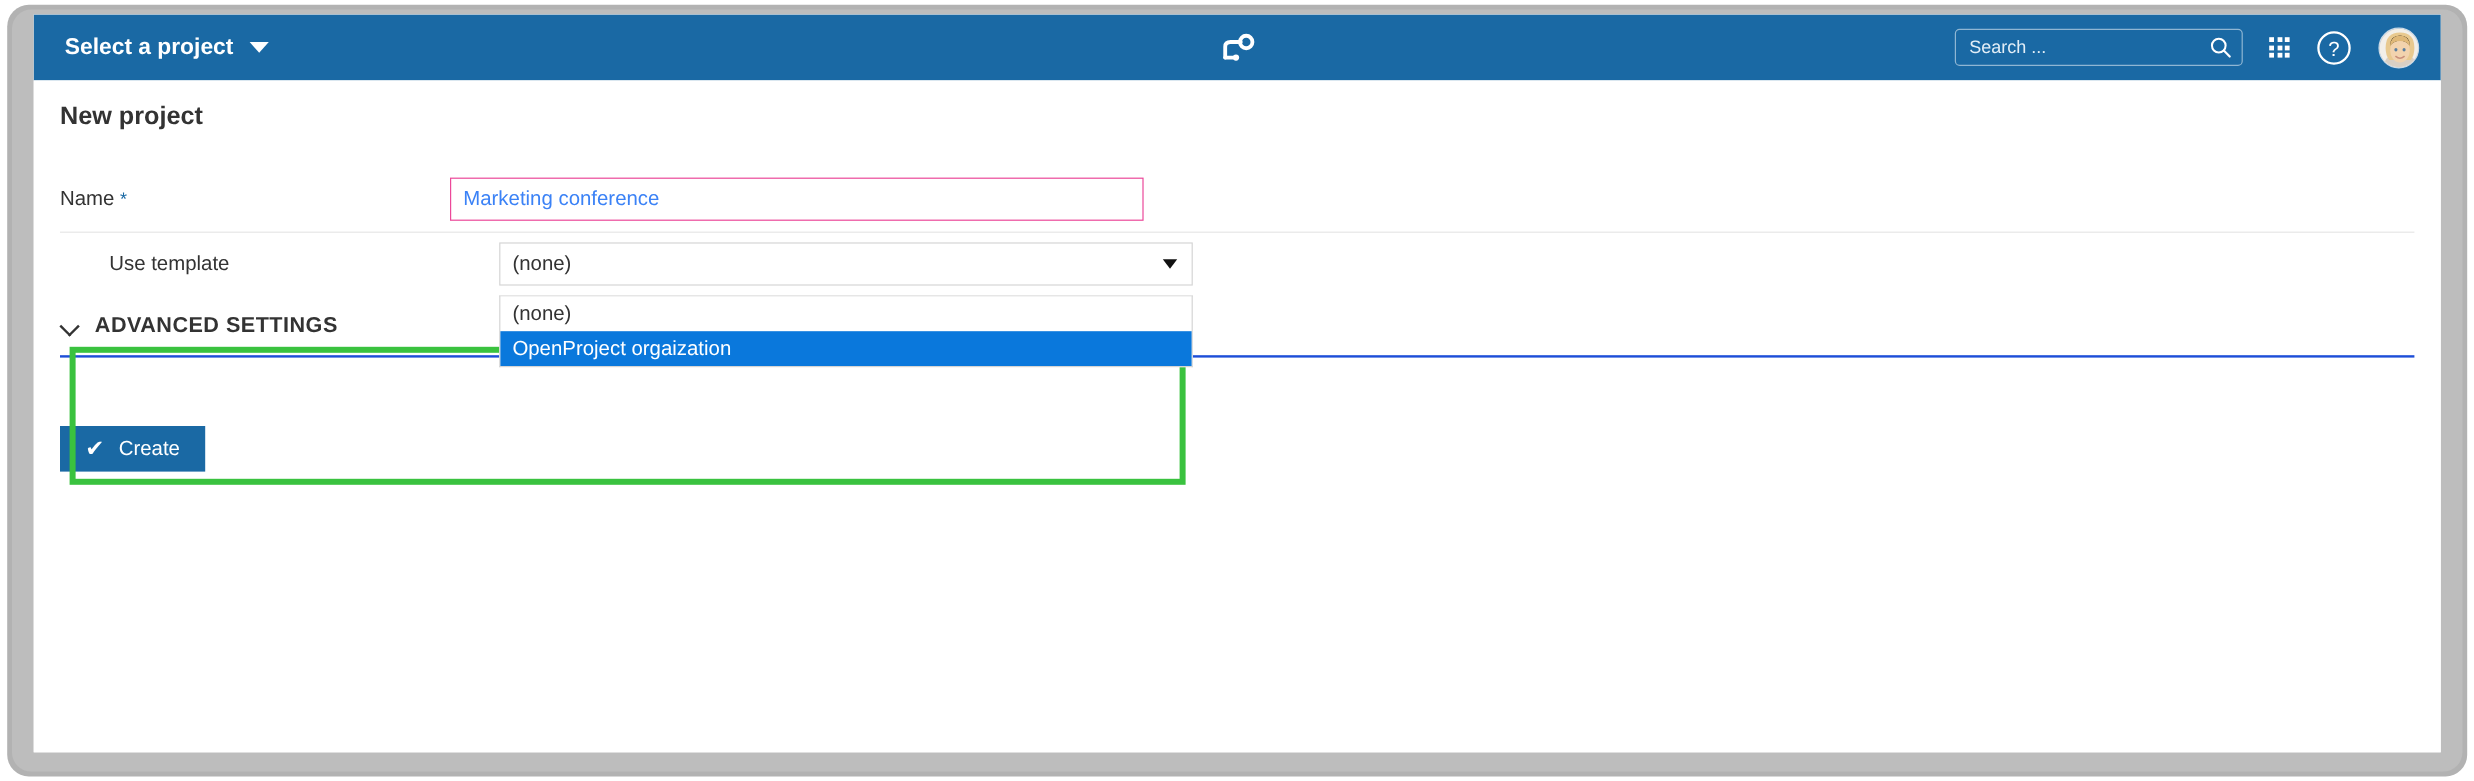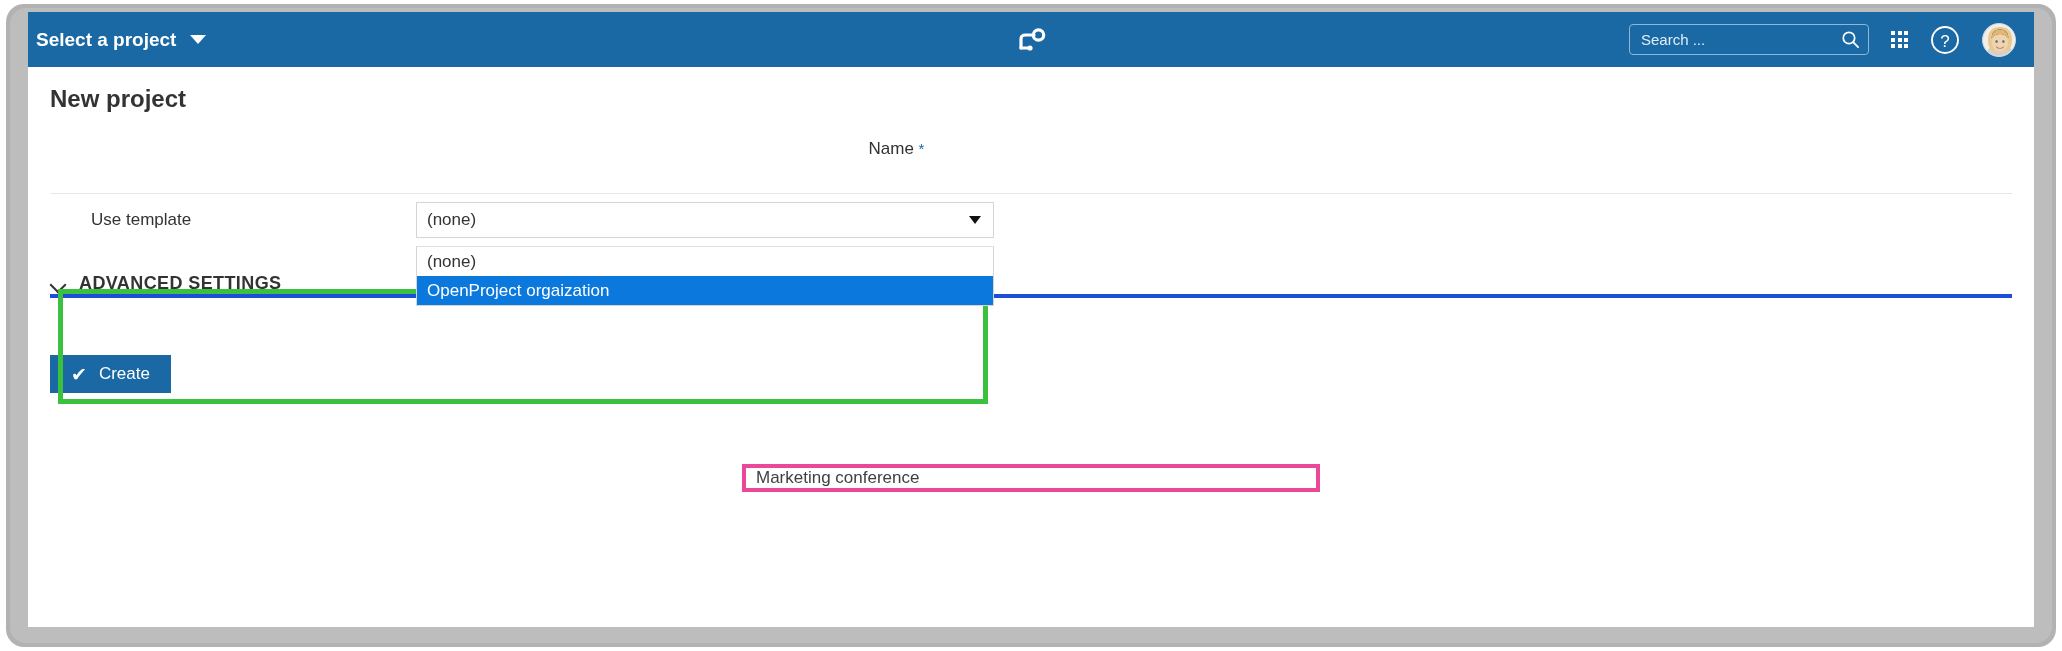--- a/index.html
+++ b/index.html
@@ -57,21 +57,21 @@
     height: 55px;
     background: #1a69a4;
     display: flex;
     align-items: center;
   }
 
   .project-select {
     display: flex;
     align-items: center;
     gap: 14px;
-    margin-left: 8px;
+    margin-left: 26px;
     color: #ffffff;
     font-size: 19px;
     font-weight: 700;
     cursor: pointer;
     user-select: none;
   }
   .caret-down {
     width: 0; height: 0;
     border-left: 8px solid transparent;
     border-right: 8px solid transparent;
@@ -155,57 +155,56 @@
     top: 55px;
     width: 2006px;
     height: 560px;
     background: #ffffff;
   }
 
   .page-title {
     position: absolute;
     left: 22px;
     top: 18px;
-    font-size: 24px;
+    font-size: 21px;
     font-weight: 700;
     color: #333333;
   }
 
   
   .form {
     position: absolute;
     left: 22px;
     top: 72px;
     width: 1962px;
   }
 
   .form-row {
     position: relative;
     height: 55px;
     display: flex;
     align-items: center;
     border-bottom: 1px solid #e7e7e7;
-    flex-direction: column;
   }
 
   .form-label {
     width: 325px;
     font-size: 17px;
     color: #333333;
     flex: 0 0 325px;
   }
   .req-star { color: #1a69a4; font-size: 15px; }
 
   .text-input {
     width: 578px;
     height: 36px;
-    border: 4px solid #ec4899;
+    border: 1px solid #ec4899;
     background: #ffffff;
     font-size: 17px;
-    color: #404040;
+    color: #3b82f6;
     padding: 0 10px;
     font-family: "Liberation Sans", sans-serif;
     outline: none;
   }
 
   
   .green-block {
     position: absolute;
     left: 30px;
     top: 222px;
@@ -272,22 +271,22 @@
   .dropdown-option.selected {
     background: #0a78dc;
     color: #ffffff;
   }
 
   
   .advanced-row {
     position: relative;
     height: 52px;
     display: flex;
-    align-items: flex-end;
-    border-bottom: 4px solid #1d4ed8;
+    align-items: center;
+    border-bottom: 2px solid #1d4ed8;
   }
   .advanced-toggle {
     display: flex;
     align-items: center;
     gap: 13px;
     cursor: pointer;
     user-select: none;
   }
   .chev {
     width: 16px; height: 16px;

